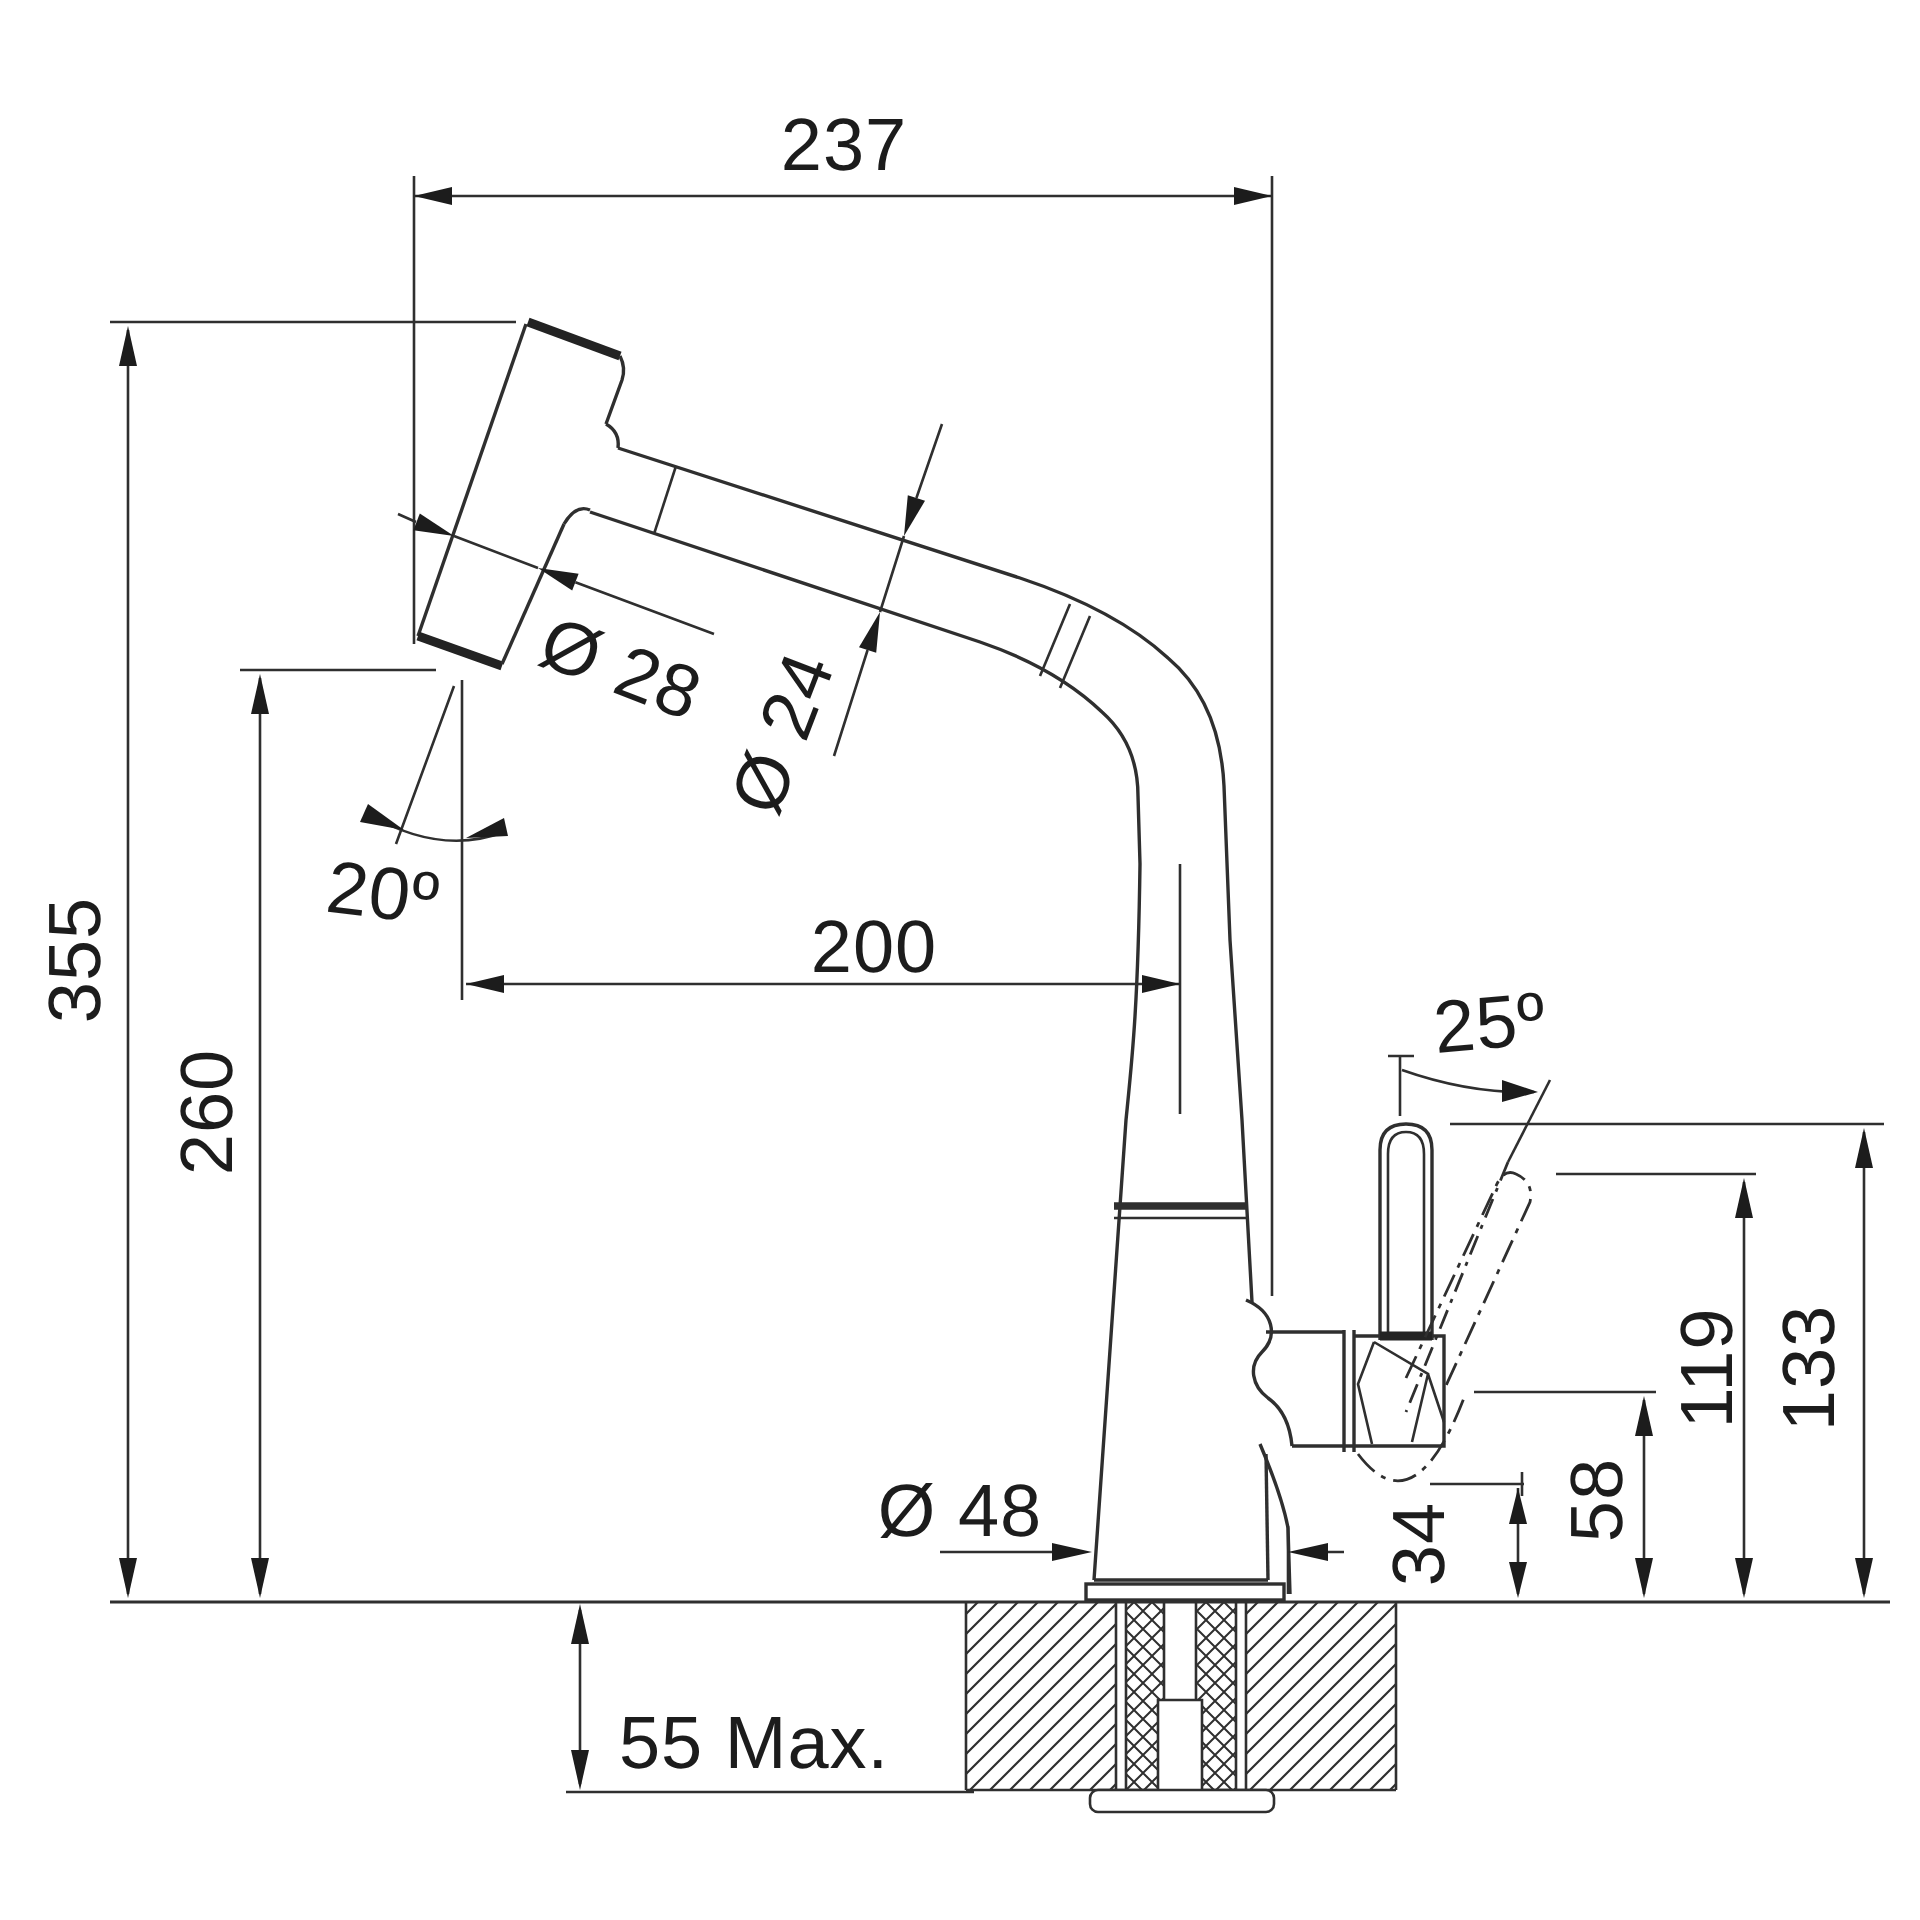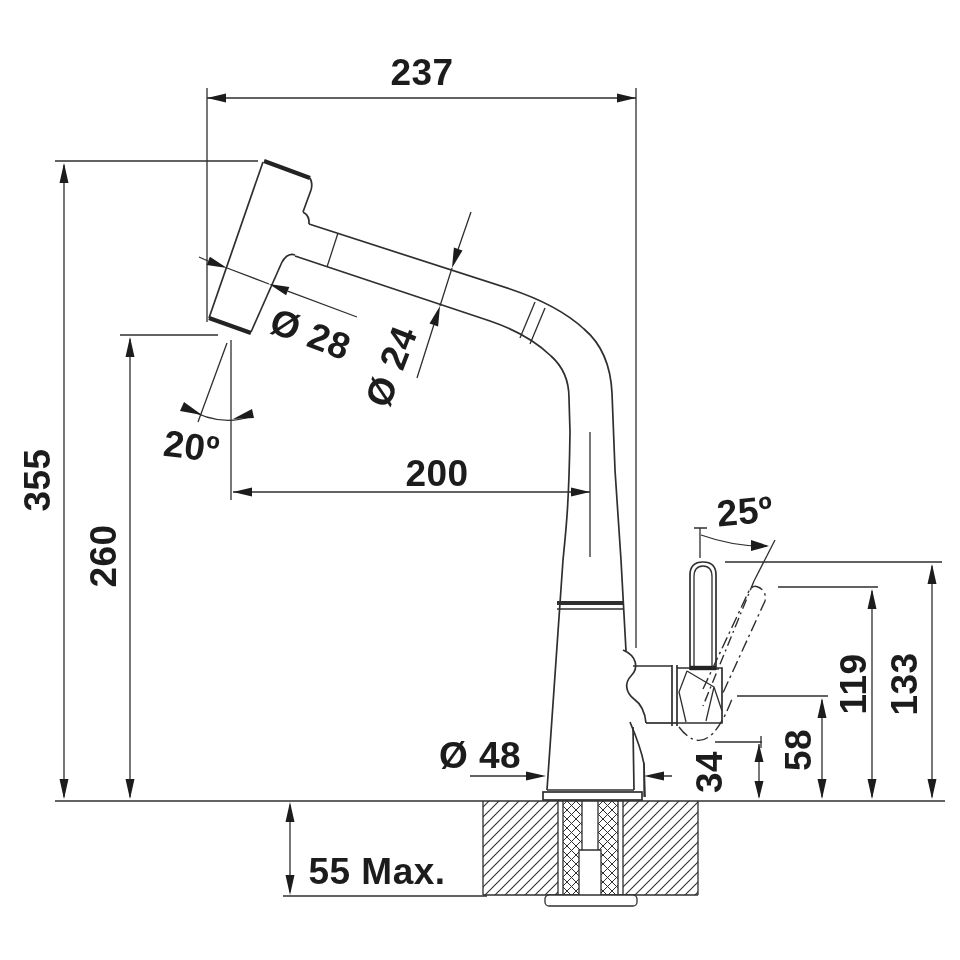--- a/index.html
+++ b/index.html
@@ -1,17 +1,17 @@
 <!DOCTYPE html>
 <html><head>
 <meta charset="utf-8">
 <style>
   html,body{margin:0;padding:0;background:#ffffff;}
   .stage{position:relative;width:960px;height:960px;background:#ffffff;overflow:hidden;
-         font-family:"Liberation Sans", sans-serif;font-weight:bold;}
+         font-family:"Liberation Sans", sans-serif;}
   svg{display:block}
   .dim-text{font-family:"Liberation Sans", sans-serif;font-size:37px;fill:#1c1c1c;
             text-anchor:middle;letter-spacing:0.5px;}
   .thin  {fill:none;stroke:#2f2f2f;stroke-width:1.3;}
   .line  {fill:none;stroke:#2f2f2f;stroke-width:1.7;}
   .thick {fill:none;stroke:#232323;stroke-width:4.4;}
   .arrow {fill:#1c1c1c;stroke:none;}
   .ghost {fill:none;stroke:#2f2f2f;stroke-width:1.4;stroke-dasharray:12 4 2.5 4;}
   .white {fill:#ffffff;}
 </style>

